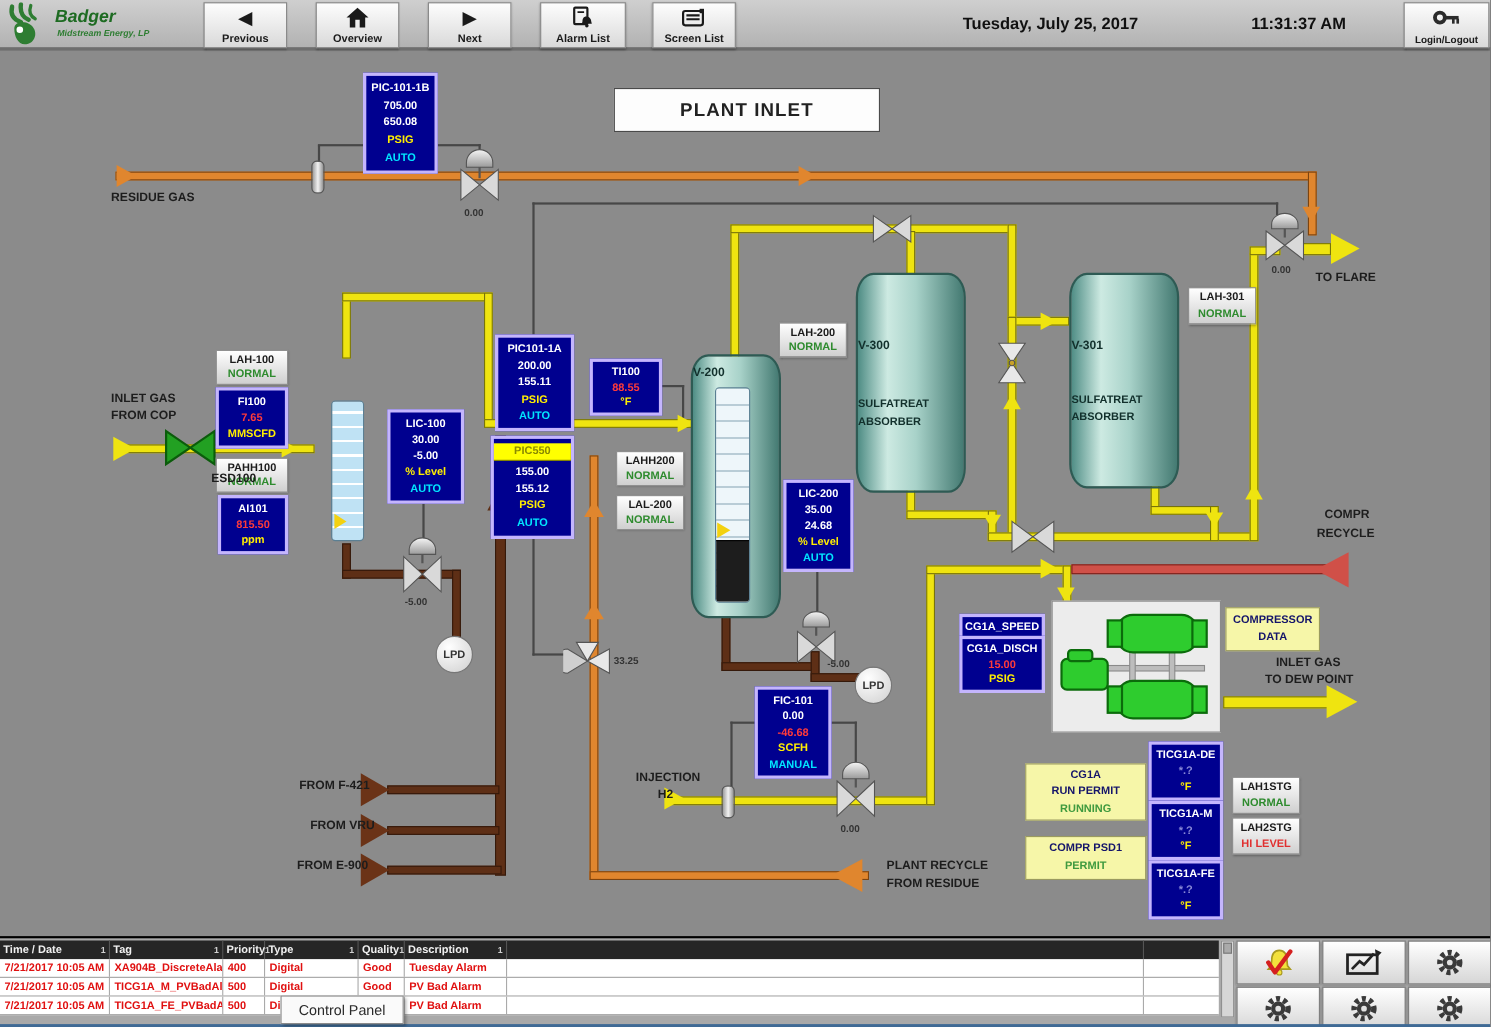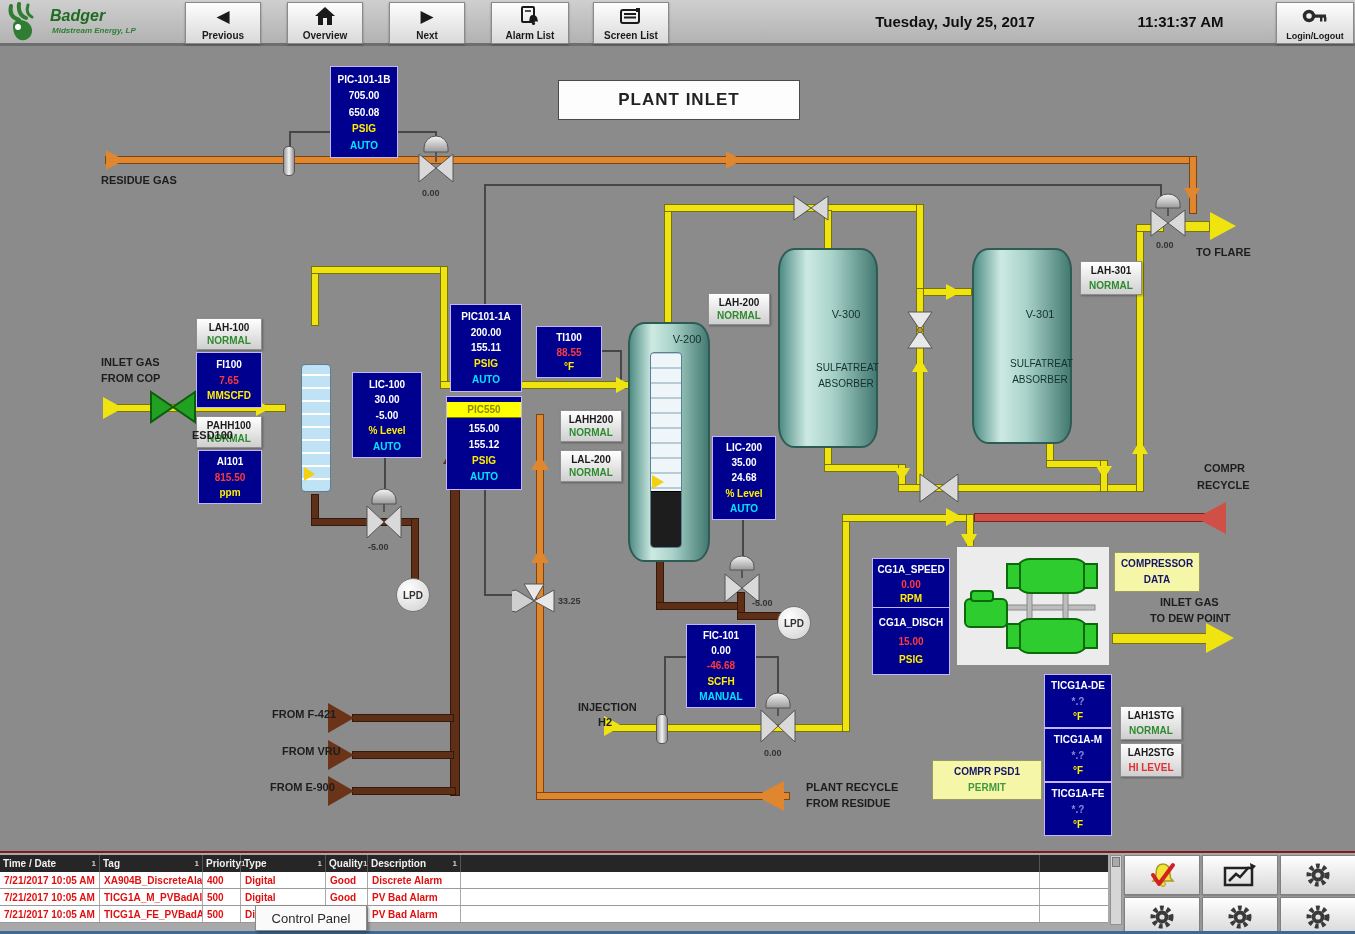--- a/index.html
+++ b/index.html
@@ -29,49 +29,49 @@
   .pr{background:#d05048;border:1px solid #7c221c;}
   .pg{background:#474747;}
   .ar{position:absolute;width:0;height:0;}
   .orf{position:absolute;width:12px;height:30px;border-radius:5px;border:1px solid #555;
     background:linear-gradient(90deg,#9a9a9a,#f2f2f2,#8f8f8f);}
   .lpd{position:absolute;width:34px;height:34px;border-radius:50%;border:1px solid #777;
     background:radial-gradient(circle at 35% 30%,#ffffff,#cfcfcf);display:flex;align-items:center;
     justify-content:center;font-size:10px;font-weight:bold;color:#333;}
 
   
-  .nbx{position:absolute;background:#00008f;border:1px solid #c4b5fd;display:flex;flex-direction:column;
+  .nbx{position:absolute;background:#00008f;border:3px solid #c4b5fd;display:flex;flex-direction:column;
     justify-content:space-evenly;align-items:center;text-align:center;font-weight:bold;font-size:10px;
     line-height:11px;padding:1px;}
   .vw{color:#ffffff;}.vr{color:#ff3a3a;}.un{color:#ffee00;}.md{color:#00e5ff;}.vq{color:#8a8ad8;}
   .yhdr{width:100%;background:#ffff00;color:#8a8a00;border-bottom:1px solid #7a7a00;padding:2px 0;}
   .sbx{position:absolute;background:linear-gradient(#ffffff,#cfcfcf);border:1px solid #8f8f8f;
     display:flex;flex-direction:column;justify-content:space-evenly;align-items:center;text-align:center;
     font-weight:bold;font-size:10px;line-height:11px;box-shadow:1px 1px 2px rgba(0,0,0,.3);}
   .tg{color:#1b1b1b;}.ok{color:#2e8b2e;}.bad{color:#e03030;}
   .ybx{position:absolute;background:#f6f6a8;border:1px solid #9a9a60;display:flex;flex-direction:column;
     justify-content:space-evenly;align-items:center;font-weight:bold;font-size:10px;color:#14146a;
     text-align:center;line-height:12px;}
   .ybx .grn{color:#3f9a3f;}
 
   
   .vessel{position:absolute;border:2px solid #2e5b54;border-radius:16px/22px;
     background:linear-gradient(90deg,#4f8d85 0%,#cdeae2 28%,#a8d2c9 55%,#447a72 100%);}
-  .vlab{position:absolute;width:100%;text-align:center;color:#12302c;font-weight:normal;padding-left:36px;}
+  .vlab{position:absolute;width:100%;text-align:left;color:#12302c;font-weight:bold;}
   .gauge{position:absolute;border:1px solid #5b7f93;border-radius:4px;overflow:hidden;}
   .g100{background:repeating-linear-gradient(to top,#bfe2f4 0 11px,#ffffff 11px 13px);}
   .g200{background:repeating-linear-gradient(to top,#eef6fa 0 13px,#b9ccd6 13px 15px);}
   .gdark{position:absolute;left:0;bottom:0;width:100%;background:#1d1d1d;
     border-top:1px solid #000;}
   .titlebox{position:absolute;background:#fdfdfd;border:1px solid #4a4a4a;display:flex;
     align-items:center;justify-content:center;font-size:17px;font-weight:bold;color:#222;letter-spacing:1px;}
   .cpanel{position:absolute;background:#ececec;border:1px solid #8a8a8a;}
 
   
-  #alarmzone{position:absolute;left:0;top:851px;width:1355px;height:83px;background:#a9a9a9;border-top:2px solid #7f1d1d;}
+  #alarmzone{position:absolute;left:0;top:851px;width:1355px;height:83px;background:#a9a9a9;border-top:2px solid #000000;}
   .thead{position:absolute;left:0;top:2px;height:17px;background:#262626;color:#f0f0f0;
     font-size:10px;font-weight:bold;display:flex;align-items:center;}
   .thc{height:100%;display:flex;align-items:center;justify-content:space-between;
     padding:0 3px;border-right:1px solid #555;}
   .srt{font-size:8px;color:#cfcfcf;}
   .trow{position:absolute;left:0;height:17px;background:#ffffff;color:#e01010;font-size:10px;
     font-weight:bold;display:flex;align-items:center;border-bottom:1px solid #9a9a9a;}
   .tdc{height:100%;display:flex;align-items:center;padding:0 4px;border-right:1px solid #aaa;overflow:hidden;white-space:nowrap;}
   .tooltip{position:absolute;background:#fafafa;border:1px solid #8a8a8a;color:#2a2a2a;
     font-size:13px;display:flex;align-items:center;justify-content:center;box-shadow:2px 2px 3px rgba(0,0,0,.35);}
@@ -466,21 +466,21 @@
     <div class="vr">-46.68</div>
     <div class="un">SCFH</div>
     <div class="md">MANUAL</div>
   </div>
 
   <div class="nbx" style="left:872px;top:558px;width:78px;height:52px">
     <div class="vw">CG1A_SPEED</div>
     <div class="vr">0.00</div>
     <div class="un">RPM</div>
   </div>
-  <div class="nbx" style="left:872px;top:607px;width:78px;height:68px">
+  <div class="nbx" style="left:872px;top:578px;width:78px;height:52px">
     <div class="vw">CG1A_DISCH</div>
     <div class="vr">15.00</div>
     <div class="un">PSIG</div>
   </div>
 
   <div class="cpanel" style="left:956px;top:546px;width:154px;height:120px">
     <svg width="152" height="118" viewBox="0 0 152 118">
       <rect x="46" y="58" width="92" height="5" fill="#bdbdbd" stroke="#8a8a8a"></rect>
       <rect x="70" y="40" width="5" height="38" fill="#bdbdbd" stroke="#8a8a8a"></rect>
       <rect x="106" y="40" width="5" height="38" fill="#bdbdbd" stroke="#8a8a8a"></rect>
@@ -493,20 +493,25 @@
       <rect x="50" y="77" width="13" height="24" fill="#2ecc2e" stroke="#0b6b0b" stroke-width="2"></rect>
       <rect x="127" y="77" width="13" height="24" fill="#2ecc2e" stroke="#0b6b0b" stroke-width="2"></rect>
     </svg>
   </div>
 
   <div class="ybx" style="left:1114px;top:552px;width:86px;height:40px">
     <div>COMPRESSOR</div>
     <div>DATA</div>
   </div>
 
+  <div class="ybx" style="left:932px;top:694px;width:110px;height:52px">
+    <div>CG1A</div>
+    <div>RUN PERMIT</div>
+    <div class="grn">RUNNING</div>
+  </div>
   <div class="ybx" style="left:932px;top:760px;width:110px;height:40px">
     <div>COMPR PSD1</div>
     <div class="grn">PERMIT</div>
   </div>
 
   <div class="nbx" style="left:1044px;top:674px;width:68px;height:54px">
     <div class="vw">TICG1A-DE</div>
     <div class="vq">*.?</div>
     <div class="un">°F</div>
   </div>
@@ -576,21 +581,21 @@
       <div class="thc" style="width:579px"></div>
       <div class="thc" style="width:68px;border-right:none"></div>
     </div>
 
     <div class="trow" style="top:19px;width:1108px">
       <div class="tdc" style="width:100px">7/21/2017 10:05 AM</div>
       <div class="tdc" style="width:103px">XA904B_DiscreteAlarm</div>
       <div class="tdc" style="width:38px">400</div>
       <div class="tdc" style="width:85px">Digital</div>
       <div class="tdc" style="width:42px">Good</div>
-      <div class="tdc" style="width:93px">Discrete Alarm</div>
+      <div class="tdc" style="width:93px">Tuesday Alarm</div>
       <div class="tdc" style="width:579px"></div>
       <div class="tdc" style="width:68px;border-right:none"></div>
     </div>
     <div class="trow" style="top:36px;width:1108px">
       <div class="tdc" style="width:100px">7/21/2017 10:05 AM</div>
       <div class="tdc" style="width:103px">TICG1A_M_PVBadAlm</div>
       <div class="tdc" style="width:38px">500</div>
       <div class="tdc" style="width:85px">Digital</div>
       <div class="tdc" style="width:42px">Good</div>
       <div class="tdc" style="width:93px">PV Bad Alarm</div>

